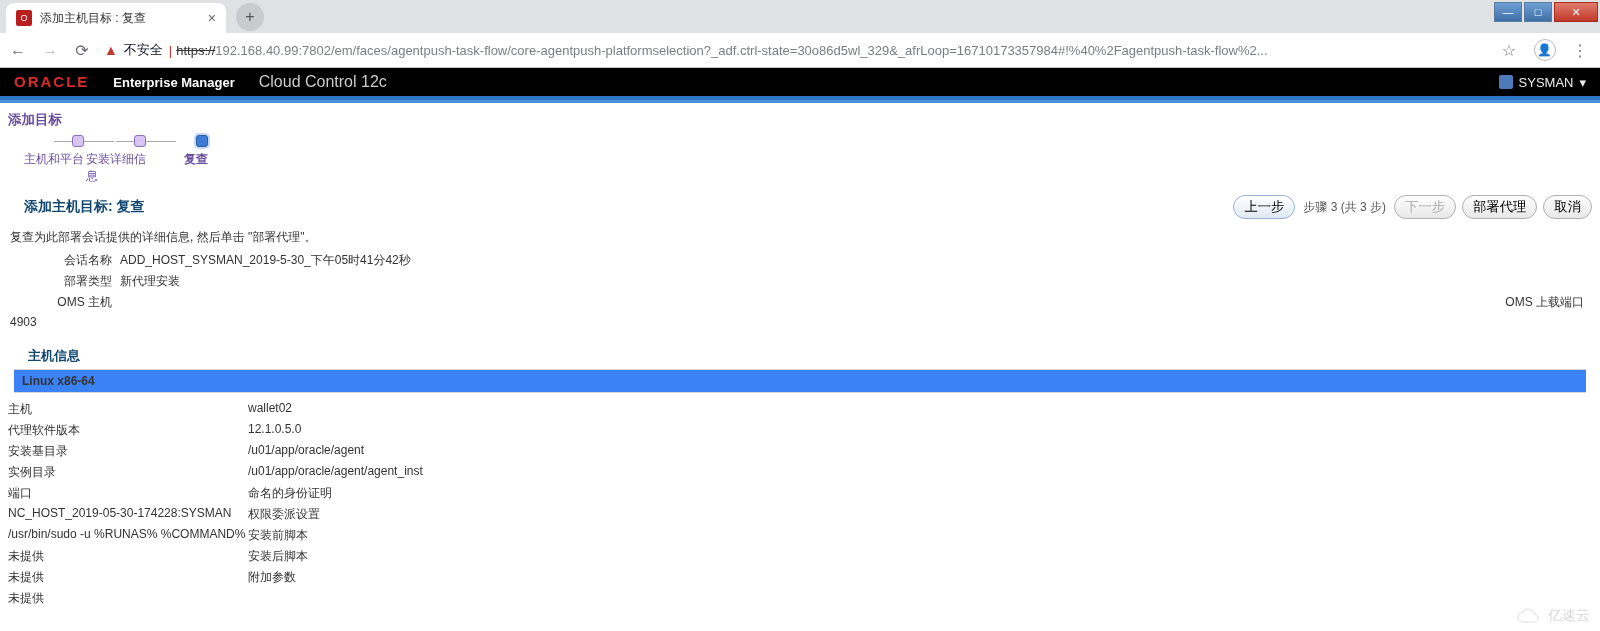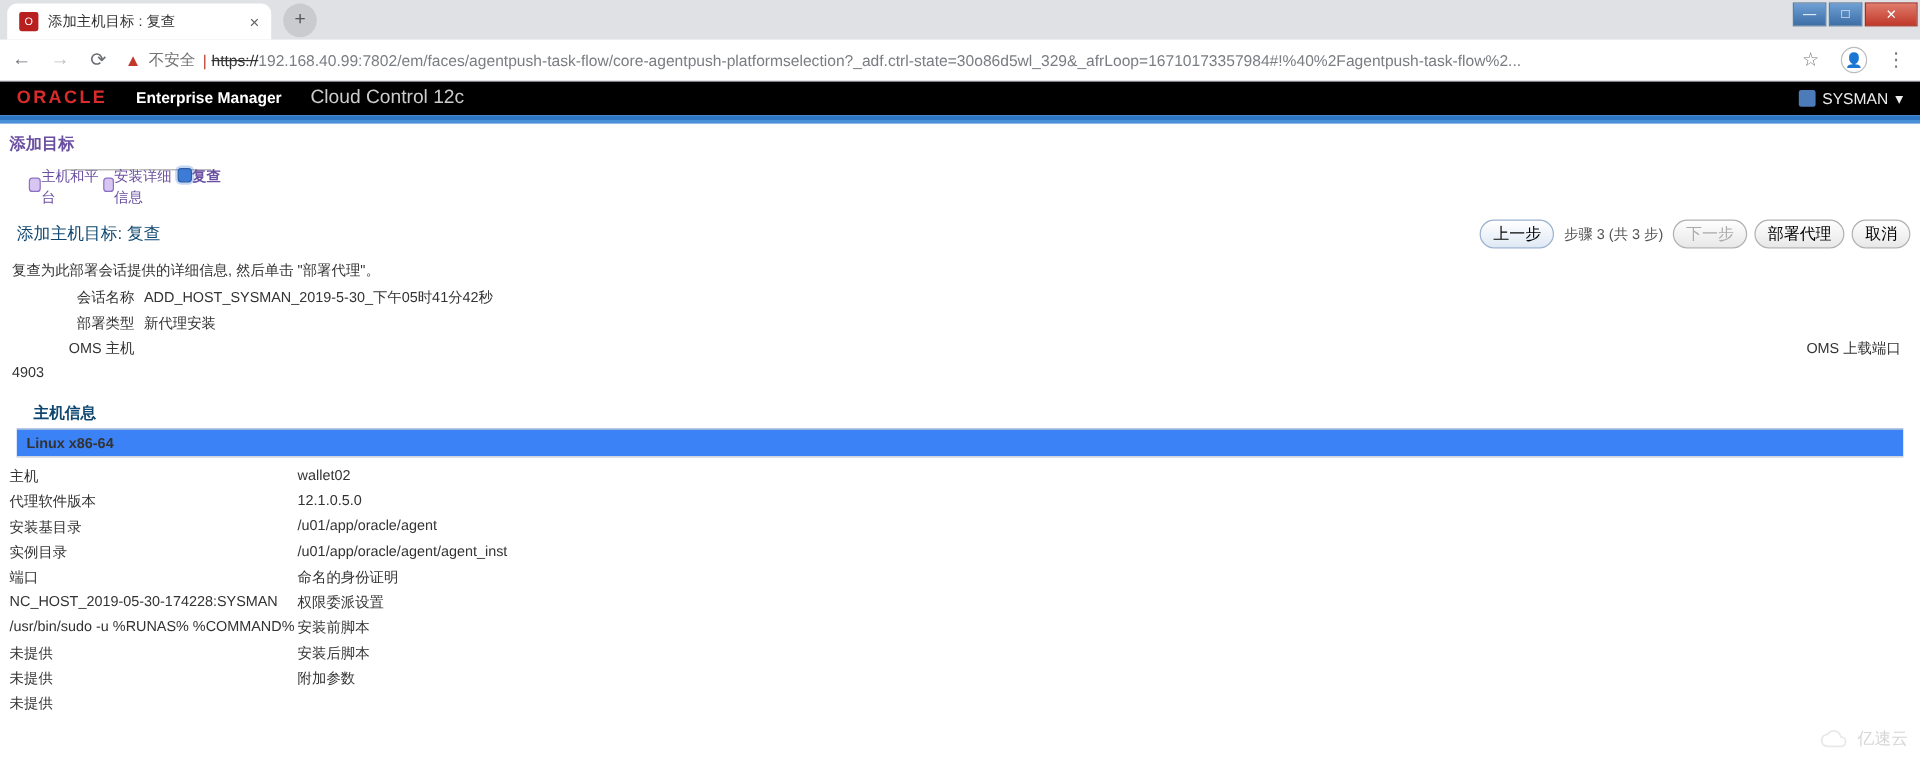--- a/index.html
+++ b/index.html
@@ -16,21 +16,21 @@
 .tab{background:#fff;border-radius:8px 8px 0 0;display:flex;align-items:center;padding:0 10px;height:30px;min-width:220px;gap:8px}
 .tab-favicon{width:16px;height:16px;background:#b81f1f;border-radius:2px;display:flex;align-items:center;justify-content:center;color:#fff;font-size:9px}
 .tab-title{flex:1;white-space:nowrap;overflow:hidden;text-overflow:ellipsis}
 .tab-close{color:#666;font-size:14px;cursor:pointer}
 .newtab{width:28px;height:28px;border-radius:50%;background:#c9cbcf;display:flex;align-items:center;justify-content:center;margin-left:10px;margin-bottom:2px;color:#555;font-size:16px}
 .url-row{display:flex;align-items:center;height:34px;background:#fff;padding:0 8px;gap:12px}
 .nav-icon{color:#6b6e73;font-size:16px;width:20px;text-align:center}
 .nav-icon.fwd{color:#bdbfc3}
 .url-bar{flex:1;display:flex;align-items:center;height:28px;border:none;font-size:13px;color:#5f6368;overflow:hidden;white-space:nowrap}
 .url-warn{color:#c0392b;margin-right:6px;font-size:14px}
-.url-insecure{color:#737373;margin-right:6px}
+.url-insecure{color:#0f172a;margin-right:6px}
 .url-host{color:#333;text-decoration:line-through}
 .url-path{color:#7a7d82}
 .url-star{color:#777;font-size:16px;margin:0 6px}
 .url-user{width:22px;height:22px;border-radius:50%;border:1px solid #bbb;display:flex;align-items:center;justify-content:center;color:#777}
 .url-menu{color:#777;font-size:16px;padding:0 4px}
 
 
 .em-header{background:#000;color:#fff;display:flex;align-items:center;justify-content:space-between;height:28px;padding:0 14px;font-size:13px}
 .em-left{display:flex;align-items:baseline;gap:24px}
 .em-logo{color:#d82c2c;font-weight:bold;letter-spacing:2px;font-size:15px}
@@ -39,30 +39,30 @@
 
 .blue-band{height:4px;background:#2f77c6}
 .blue-band2{height:3px;background:#4a90d9}
 
 .page-body{padding:6px 8px 8px}
 
 .page-title{color:#6a4fa0;font-size:13.5px;font-weight:bold;margin:2px 0 4px}
 
 
 .train{display:flex;align-items:flex-start;gap:2px;margin:6px 0 10px;padding-left:16px}
-.train-step{display:flex;flex-direction:row;align-items:center;width:60px;position:relative}
+.train-step{display:flex;flex-direction:column;align-items:flex-end;width:60px;position:relative}
 .train-node{width:12px;height:12px;border:1px solid #888;border-radius:3px;background:#eee;position:relative;z-index:1}
 .train-node.done{background:#d7c6f2;border-color:#8c6fc2}
 .train-node.current{background:#3e7bd6;border-color:#2b5da8;box-shadow:0 0 0 2px rgba(62,123,214,.3)}
 .train-label{margin-top:4px;font-size:12px;color:#6a4fa0}
 .train-label.current{font-weight:bold}
 .train-line{position:absolute;top:6px;left:50%;width:60px;height:1px;background:#aaa;z-index:0}
 
 .page-h1-row{display:flex;align-items:center;justify-content:space-between;margin:2px 0 10px}
-.page-h1{color:#0f4770;font-size:14px;font-weight:normal;margin-left:6px}
+.page-h1{color:#0f4770;font-size:14px;font-weight:bold;margin-left:16px}
 .btn-row{display:flex;align-items:center;gap:6px;font-size:12px}
 .em-btn{background:linear-gradient(#fefefe,#e8e8e8);border:1px solid #b0b0b0;border-radius:12px;padding:2px 10px;cursor:pointer}
 .em-btn.disabled{color:#aaa;cursor:default}
 .em-btn.primary{border-color:#9ab1cf;background:linear-gradient(#fff,#dfe9f4)}
 .step-info{color:#555;margin:0 2px}
 
 .desc{margin:4px 0 6px 2px;color:#333}
 .kv-grid{display:grid;grid-template-columns:110px auto;row-gap:4px;margin-left:2px}
 .kv-grid .k{text-align:right;color:#333;padding-right:8px}
 .kv-grid .v{color:#333}

